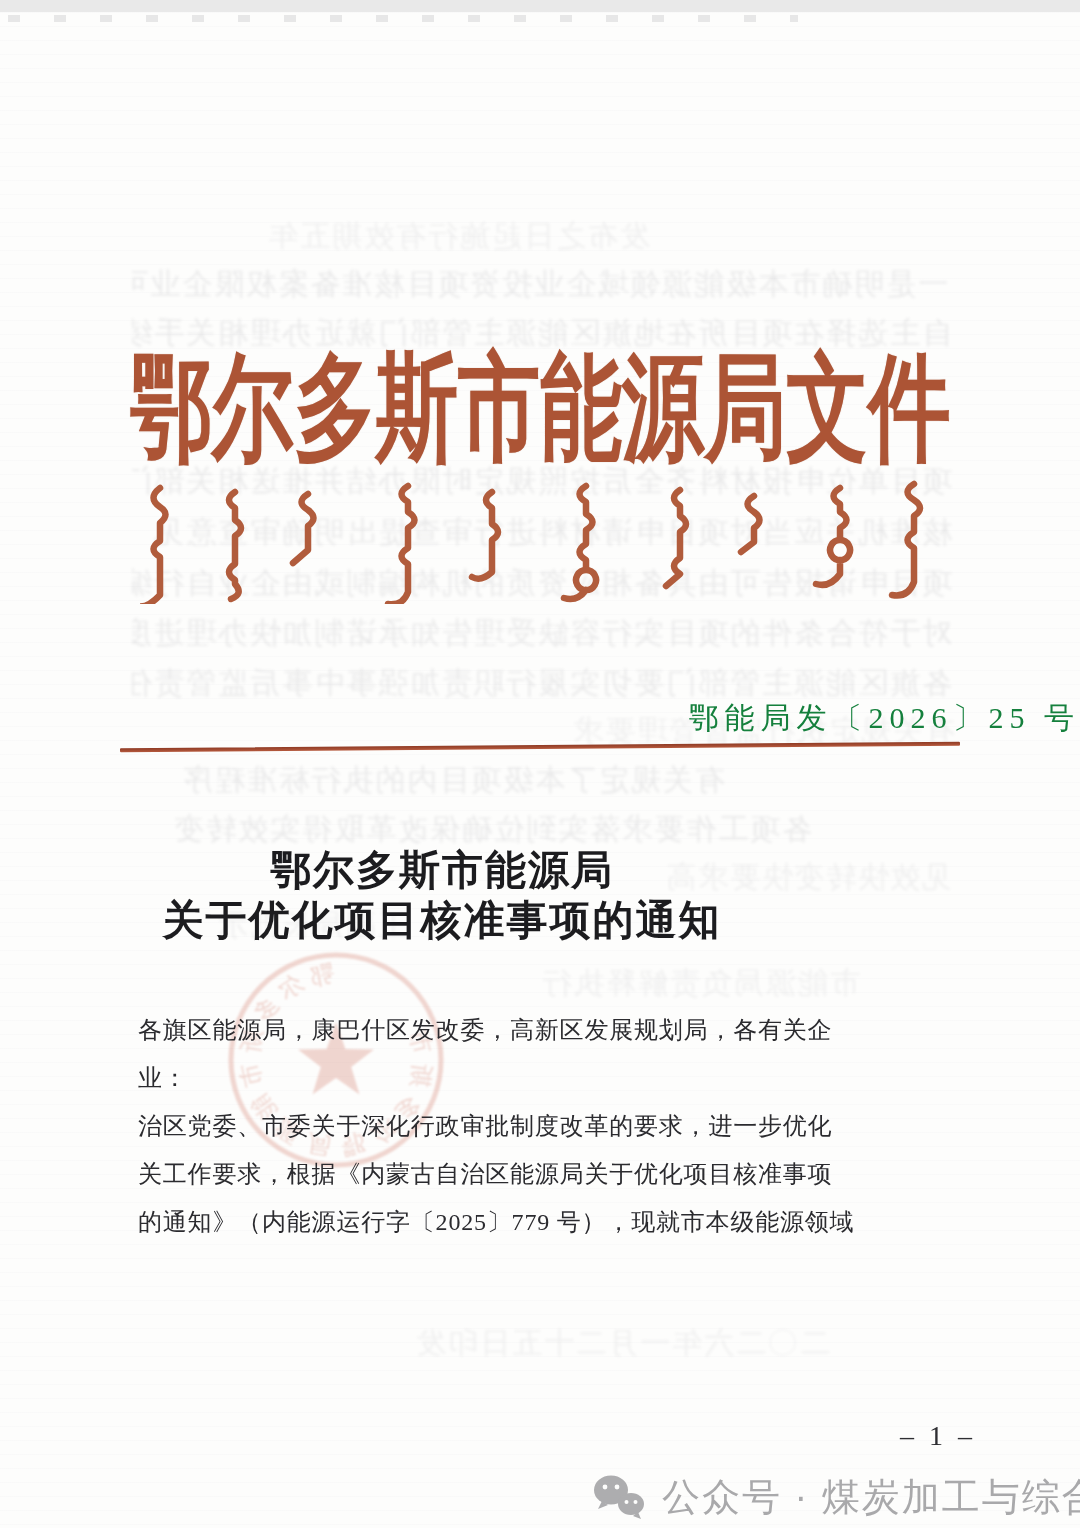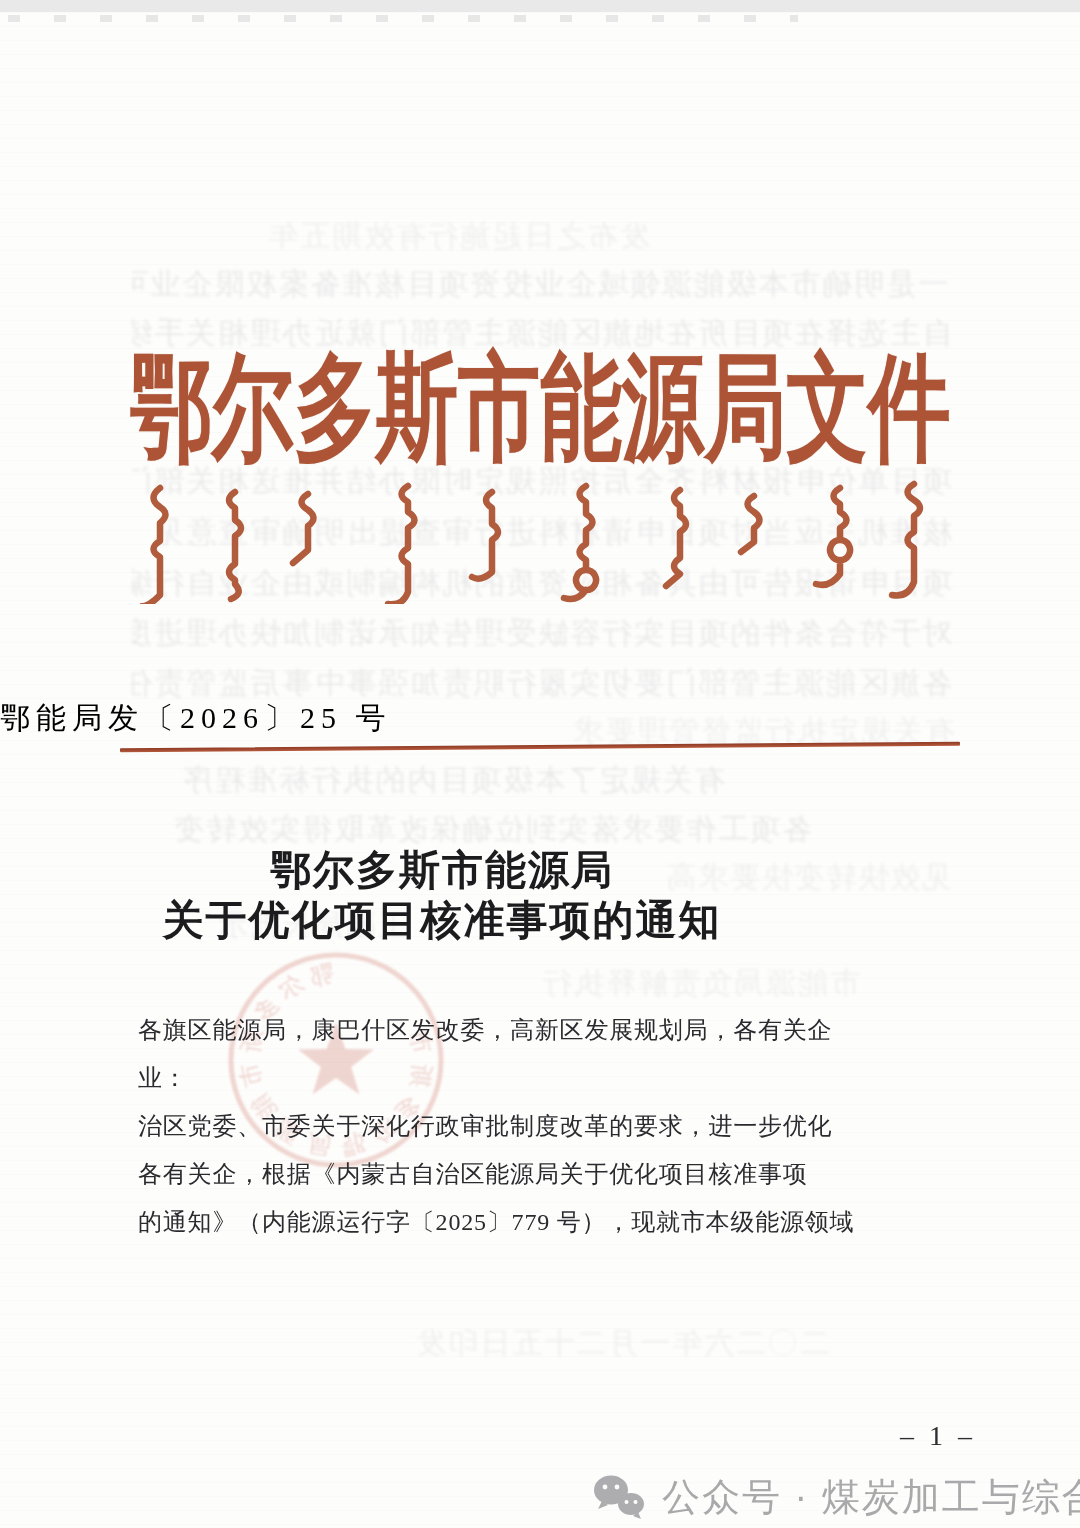--- a/index.html
+++ b/index.html
@@ -23,22 +23,22 @@
   .masthead .big{
     display:inline-block;font-weight:bold;font-size:96px;line-height:100px;
     color:#ac5435;letter-spacing:0px;white-space:nowrap;
     transform:scale(.855,1.22);transform-origin:center top;
     text-shadow:0 0 1px rgba(140,60,30,.4);
   }
   .mongolian{position:absolute;top:468px;left:140px;width:800px;height:124px;z-index:2;}
 
   
   .doc-number{
-    position:absolute;top:686px;left:0;width:1080px;text-align:left;z-index:2;
-    font-size:30px;color:#000000;letter-spacing:6px;
+    position:absolute;top:686px;left:0;width:1080px;text-align:right;z-index:2;
+    font-size:30px;color:#15803d;letter-spacing:6px;
   }
   .red-line{
     position:absolute;top:733px;left:120px;width:840px;height:4px;z-index:2;
     background:linear-gradient(180deg,#8e3a24,#b65a3e);
     transform:rotate(-0.45deg);border-radius:1px;
   }
 
   
   .notice-title{
     position:absolute;top:833px;left:0;width:884px;text-align:center;z-index:2;
@@ -150,21 +150,21 @@
 
   <div class="notice-title">
     <div>鄂尔多斯市能源局</div>
     <div>关于优化项目核准事项的通知</div>
   </div>
 
   <div class="body-text">
     <div class="line">各旗区能源局，康巴什区发改委，高新区发展规划局，各有关企</div>
     <div class="line">业：</div>
     <div class="line">治区党委、市委关于深化行政审批制度改革的要求，进一步优化</div>
-    <div class="line">各有关企，根据《内蒙古自治区能源局关于优化项目核准事项</div>
+    <div class="line">关工作要求，根据《内蒙古自治区能源局关于优化项目核准事项</div>
     <div class="line">的通知》（内能源运行字〔2025〕779 号），现就市本级能源领域</div>
   </div>
 
   <div class="page-number">– 1 –</div>
 
   <div class="watermark">
     <svg width="56" height="48" viewBox="0 0 56 48">
       <g fill="#adadaf">
         <ellipse cx="19" cy="16" rx="17" ry="14.5"></ellipse>
         <path d="M10 27 l-4 8 l10 -4 z"></path>

